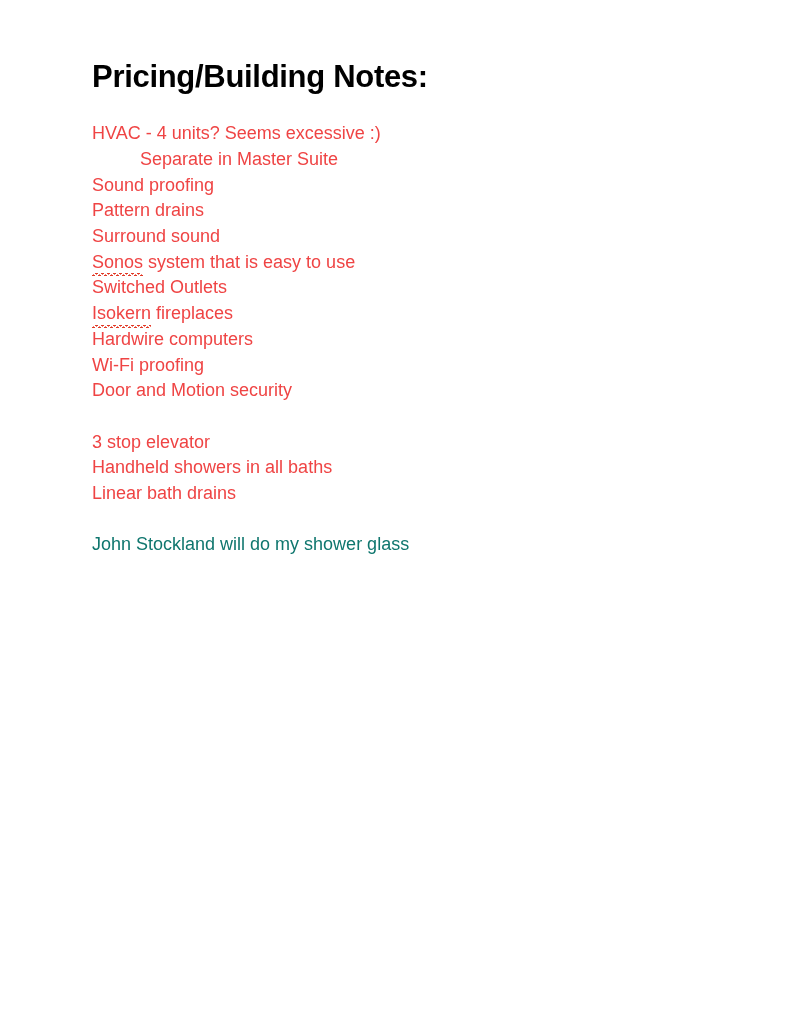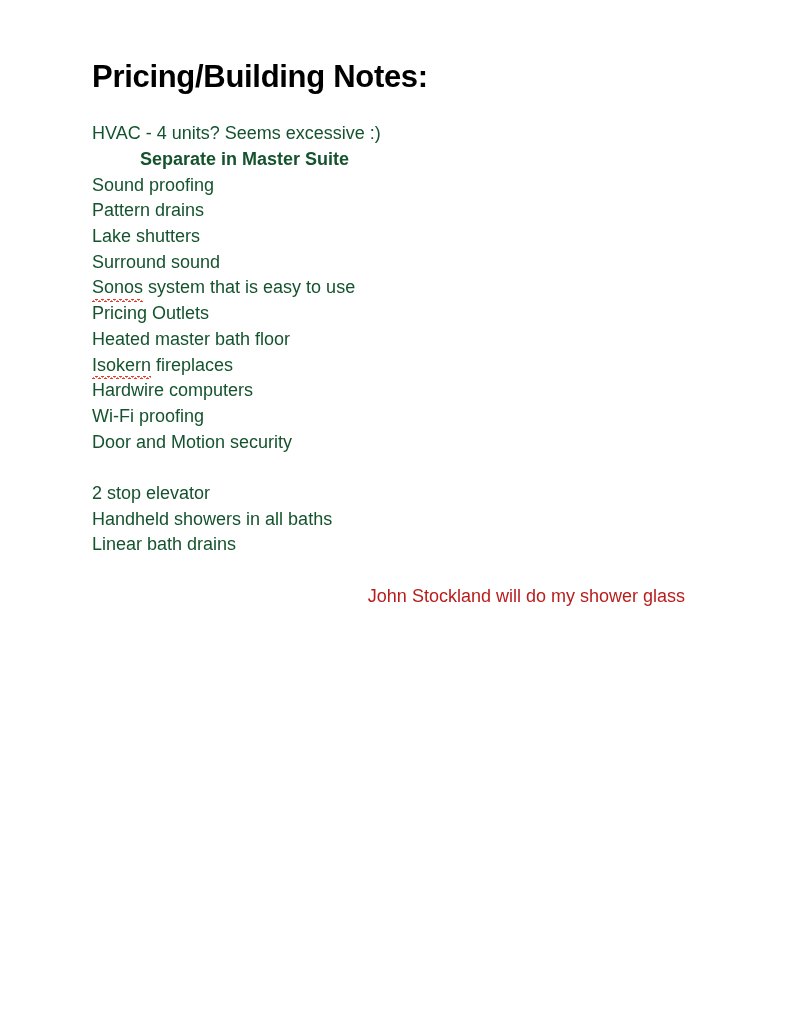--- a/index.html
+++ b/index.html
@@ -13,52 +13,50 @@
     font-family: "Liberation Sans", sans-serif;
     color: #000000;
     -webkit-font-smoothing: antialiased;
   }
   .page {
     position: relative;
     width: 796px;
     height: 1024px;
     background: #ffffff;
     box-sizing: border-box;
-    padding: 58px 111px 0 92px;
+    padding: 58px 74px 0 92px;
   }
   .doc-title {
     font-size: 31px;
     font-weight: bold;
     letter-spacing: -0.3px;
     line-height: 1.2;
     margin: 0 0 26px 0;
     color: #000000;
   }
   .note-list {
     margin: 0;
     padding: 0;
     list-style: none;
   }
   .note-line {
     font-size: 18px;
     line-height: 25.7px;
-    color: #14532d;
+    color: #ef4444;
     white-space: pre;
   }
   .note-line.indent {
     padding-left: 48px;
-    font-weight: bold;
   }
   .note-line.spacer {
     height: 25.7px;
     line-height: 25.7px;
   }
   .note-line.highlight {
-    color: #b91c1c;
-    text-align: right;
+    color: #0f766e;
   }
   
   .squiggle {
     position: relative;
     display: inline-block;
   }
   .squiggle::after {
     content: "";
     position: absolute;
     left: 0;
@@ -75,29 +73,27 @@
 </head>
 <body>
 
 <div class="page">
   <h1 class="doc-title">Pricing/Building Notes:</h1>
   <div class="note-list">
       <div class="note-line">HVAC - 4 units? Seems excessive :)</div>
       <div class="note-line indent">Separate in Master Suite</div>
       <div class="note-line">Sound proofing</div>
       <div class="note-line">Pattern drains</div>
-      <div class="note-line">Lake shutters</div>
       <div class="note-line">Surround sound</div>
       <div class="note-line"><span class="squiggle">Sonos</span> system that is easy to use</div>
-      <div class="note-line">Pricing Outlets</div>
-      <div class="note-line">Heated master bath floor</div>
+      <div class="note-line">Switched Outlets</div>
       <div class="note-line"><span class="squiggle">Isokern</span> fireplaces</div>
       <div class="note-line">Hardwire computers</div>
       <div class="note-line">Wi-Fi proofing</div>
       <div class="note-line">Door and Motion security</div>
       <div class="note-line spacer"></div>
-      <div class="note-line">2 stop elevator</div>
+      <div class="note-line">3 stop elevator</div>
       <div class="note-line">Handheld showers in all baths</div>
       <div class="note-line">Linear bath drains</div>
       <div class="note-line spacer"></div>
       <div class="note-line highlight">John Stockland will do my shower glass</div>
     </div>
 </div>
 
 </body></html>

